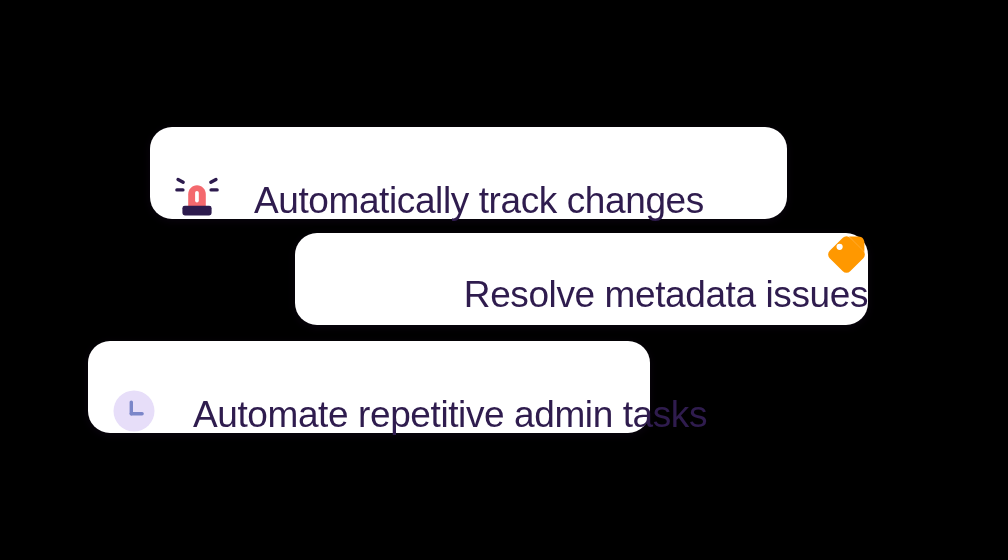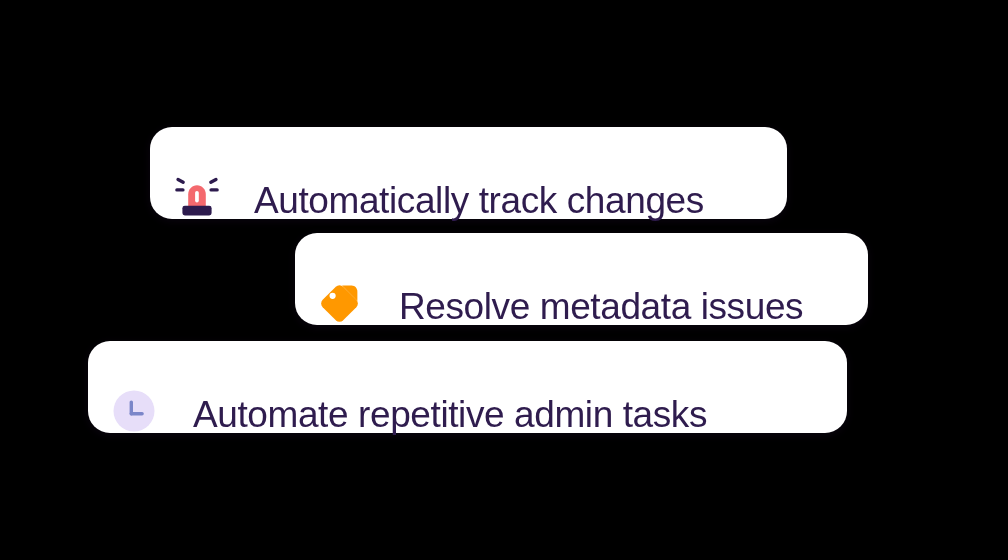--- a/index.html
+++ b/index.html
@@ -62,29 +62,30 @@
   #pill-track .pill-icon { width: 44px; height: 44px; }
   #pill-track .pill-label { margin-left: 35px; }
 
   
   #pill-metadata {
     left: 295px;
     top: 233px;
     width: 573px;
     height: 92px;
     padding-left: 23px;
+    flex-direction: column;
   }
   #pill-metadata .pill-icon { width: 43px; height: 43px; }
   #pill-metadata .pill-label { margin-left: 38px; }
 
   
   #pill-admin {
     left: 88px;
     top: 341px;
-    width: 759px;
+    width: 562px;
     height: 92px;
     padding-left: 24px;
   }
   #pill-admin .pill-icon { width: 44px; height: 44px; }
   #pill-admin .pill-label { margin-left: 37px; }
 
   svg { display: block; }
 </style>
 </head>
 <body>

